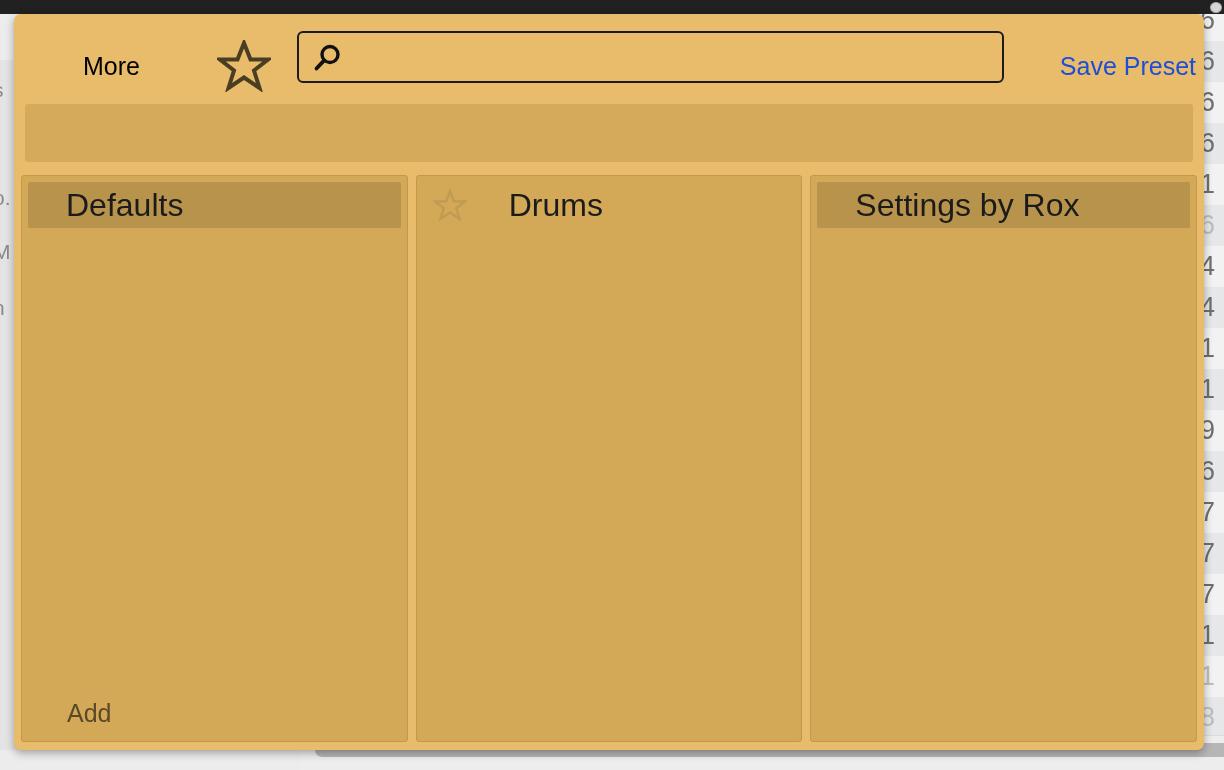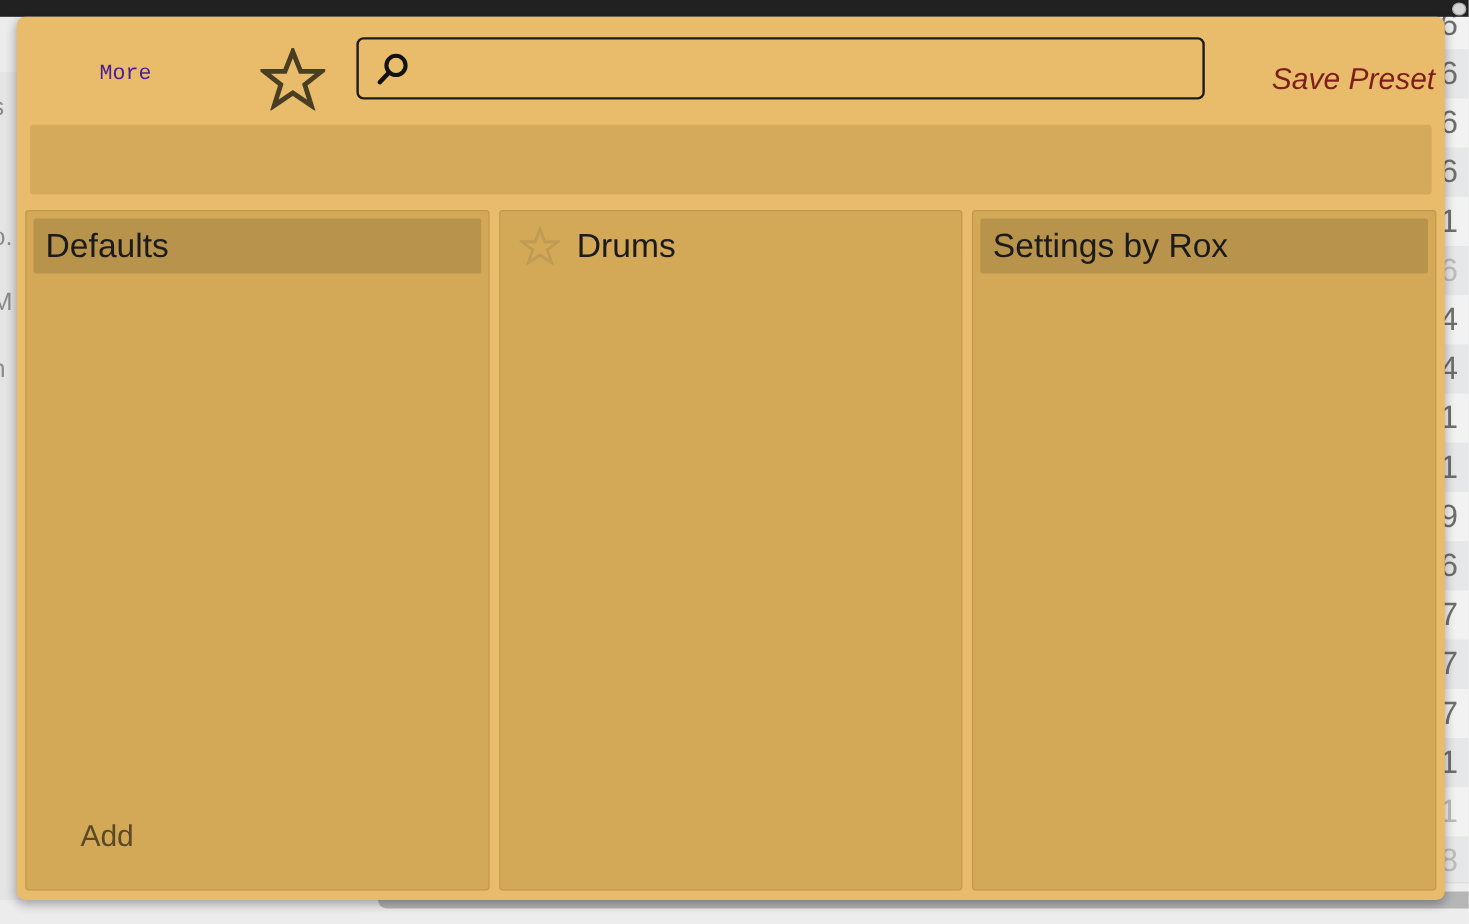--- a/index.html
+++ b/index.html
@@ -118,23 +118,22 @@
   }
 
   .browser-header {
     position: absolute;
     left: 0; top: 0;
     width: 1190px; height: 85px;
   }
   .hdr-more {
     position: absolute;
     left: 69px; top: 38px;
-    font-size: 18px;
-    color: #4c1d95;
-    font-family: Liberation Mono, monospace;
+    font-size: 25px;
+    color: #000000;
   }
   .hdr-star {
     position: absolute;
     left: 203px; top: 26px;
     width: 54px; height: 52px;
   }
   .hdr-search {
     position: absolute;
     left: 283px; top: 17px;
     width: 707px; height: 52px;
@@ -152,23 +151,22 @@
     position: absolute;
     left: 56px; top: 12px;
     font-size: 22px;
     color: #3b3218;
     line-height: 28px;
   }
   .hdr-save {
     position: absolute;
     right: 8px; top: 38px;
     font-size: 25px;
-    color: #7f1d1d;
+    color: #1d4ed8;
     white-space: nowrap;
-    font-style: italic;
   }
 
   
   .pathbar {
     position: absolute;
     left: 11px; top: 90px;
     width: 1168px; height: 58px;
     background: #d5aa5b;
     border-radius: 3px;
   }
@@ -212,34 +210,35 @@
   }
   .col-item.selected {
     background: #b8934c;
   }
   .col-item .item-star {
     width: 34px; height: 32px;
     flex: 0 0 34px;
     margin-right: 14px;
   }
   .col-item .item-label {
-    font-size: 28px;
+    font-size: 32px;
     color: #1b1b1b;
     white-space: nowrap;
     overflow: hidden;
     text-overflow: ellipsis;
+    margin-left: 28px;
   }
   .col-footer {
     position: absolute;
     left: 0; right: 0; bottom: 0;
     height: 78px;
   }
   .col-footer .add-label {
     position: absolute;
-    left: 45px; top: 20px;
+    left: 45px; top: 36px;
     font-size: 25px;
     color: #5b4a28;
   }
 </style>
 </head>
 <body>
 
 <div class="bg-root">
 
   <div class="bg-left-strip">

